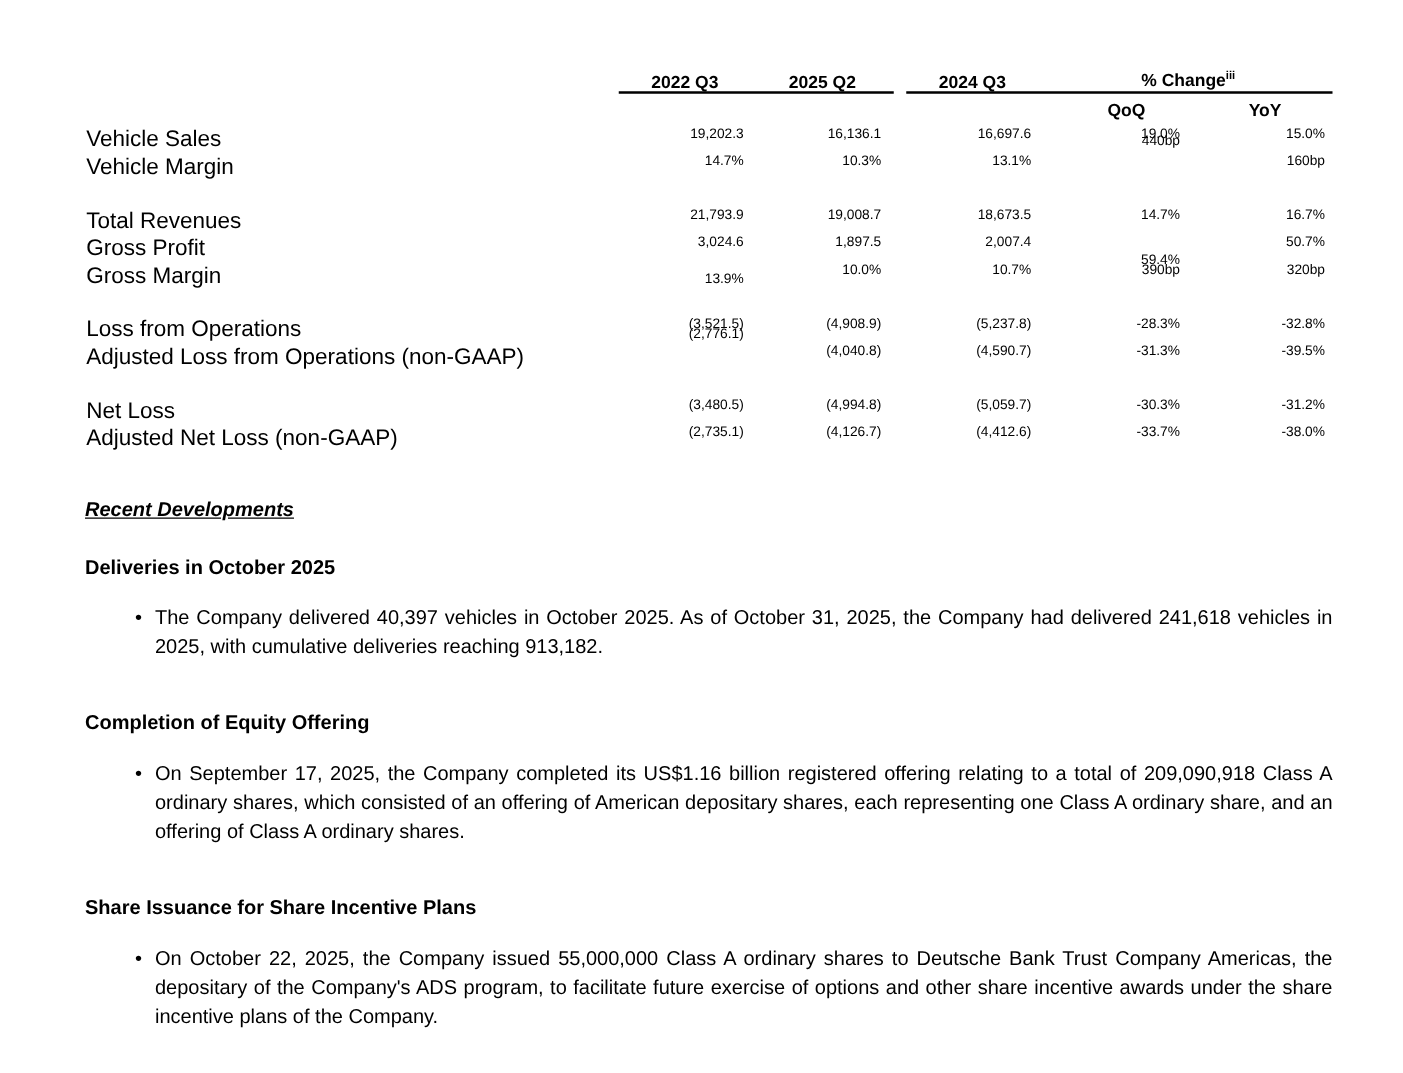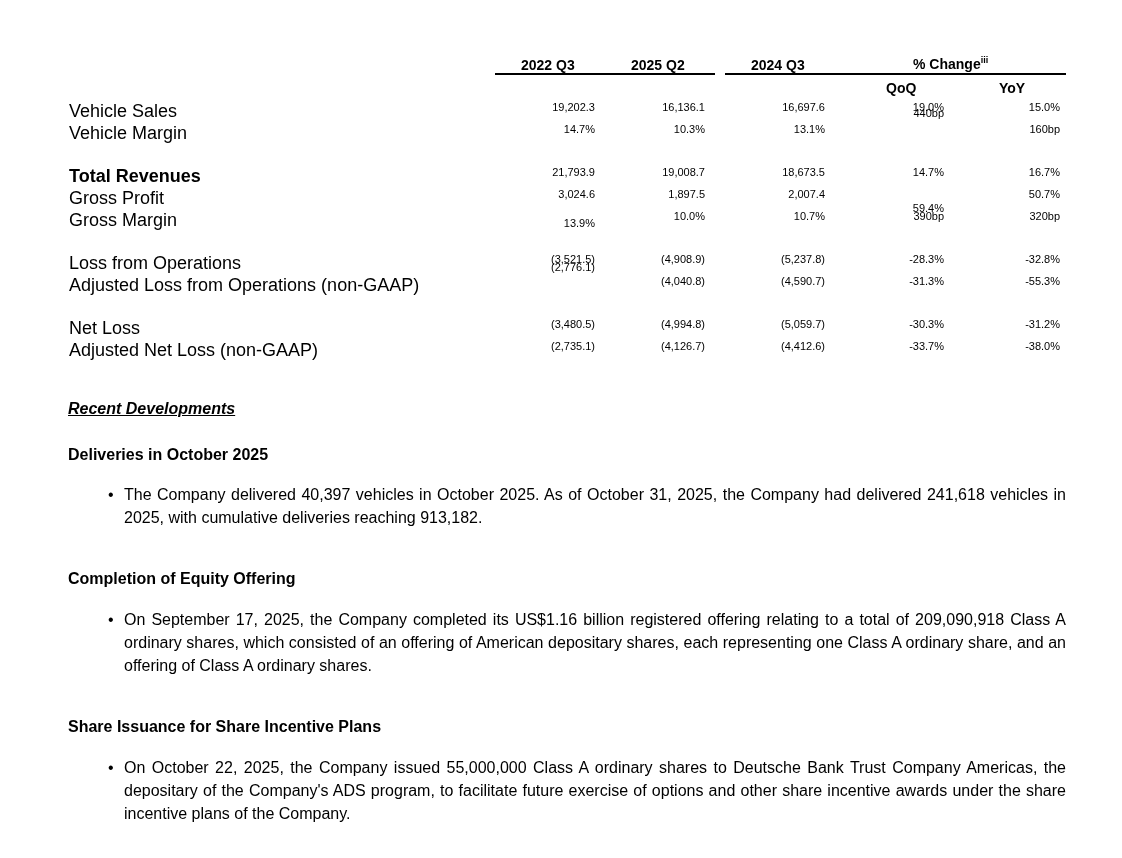--- a/index.html
+++ b/index.html
@@ -54,21 +54,21 @@
       </div>
       <div>
         <div class="abs lbl" style="top: 123px;">Vehicle Margin</div>
         <div class="abs num c1" style="top: 123px;">14.7%</div>
         <div class="abs num c2" style="top: 123px;">10.3%</div>
         <div class="abs num c3" style="top: 123px;">13.1%</div>
         <div class="abs num c4" style="top: 107px;">440bp</div>
         <div class="abs num c5" style="top: 123px;">160bp</div>
       </div>
       <div>
-        <div class="abs lbl" style="top: 166px; font-weight: bold;">Total Revenues</div>
+        <div class="abs lbl" style="top: 166px;">Total Revenues</div>
         <div class="abs num c1" style="top: 166px;">21,793.9</div>
         <div class="abs num c2" style="top: 166px;">19,008.7</div>
         <div class="abs num c3" style="top: 166px;">18,673.5</div>
         <div class="abs num c4" style="top: 166px;">14.7%</div>
         <div class="abs num c5" style="top: 166px;">16.7%</div>
       </div>
       <div>
         <div class="abs lbl" style="top: 188px;">Gross Profit</div>
         <div class="abs num c1" style="top: 188px;">3,024.6</div>
         <div class="abs num c2" style="top: 188px;">1,897.5</div>
@@ -91,21 +91,21 @@
         <div class="abs num c3" style="top: 253px;">(5,237.8)</div>
         <div class="abs num c4" style="top: 253px;">-28.3%</div>
         <div class="abs num c5" style="top: 253px;">-32.8%</div>
       </div>
       <div>
         <div class="abs lbl" style="top: 275px;">Adjusted Loss from Operations (non-GAAP)</div>
         <div class="abs num c1" style="top: 261px; text-align: right;">(2,776.1)</div>
         <div class="abs num c2" style="top: 275px;">(4,040.8)</div>
         <div class="abs num c3" style="top: 275px;">(4,590.7)</div>
         <div class="abs num c4" style="top: 275px;">-31.3%</div>
-        <div class="abs num c5" style="top: 275px;">-55.3%</div>
+        <div class="abs num c5" style="top: 275px;">-39.5%</div>
       </div>
       <div>
         <div class="abs lbl" style="top: 318px;">Net Loss</div>
         <div class="abs num c1" style="top: 318px;">(3,480.5)</div>
         <div class="abs num c2" style="top: 318px;">(4,994.8)</div>
         <div class="abs num c3" style="top: 318px;">(5,059.7)</div>
         <div class="abs num c4" style="top: 318px;">-30.3%</div>
         <div class="abs num c5" style="top: 318px; text-align: right;">-31.2%</div>
       </div>
       <div>

